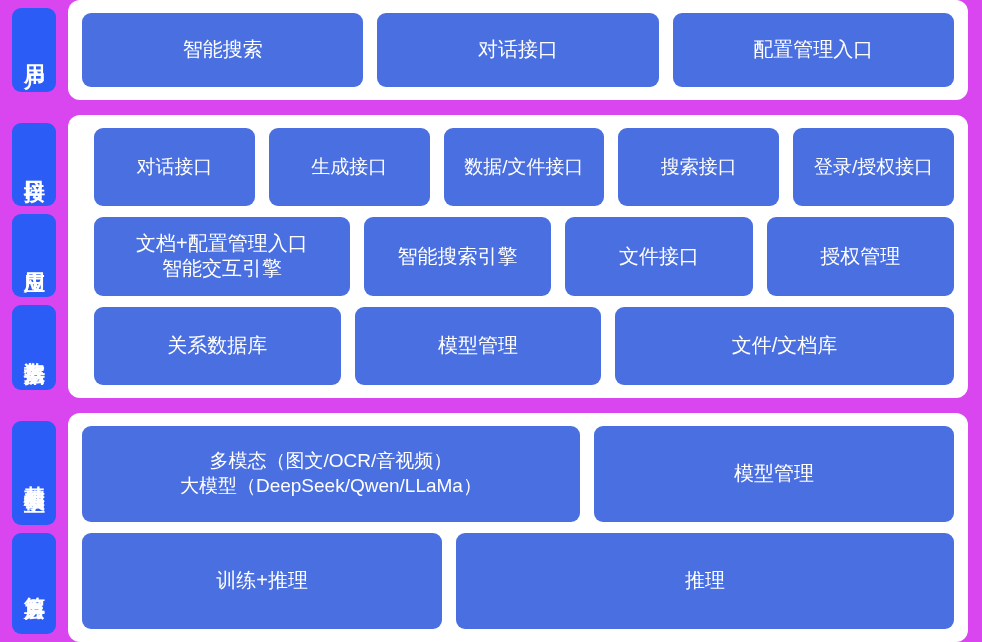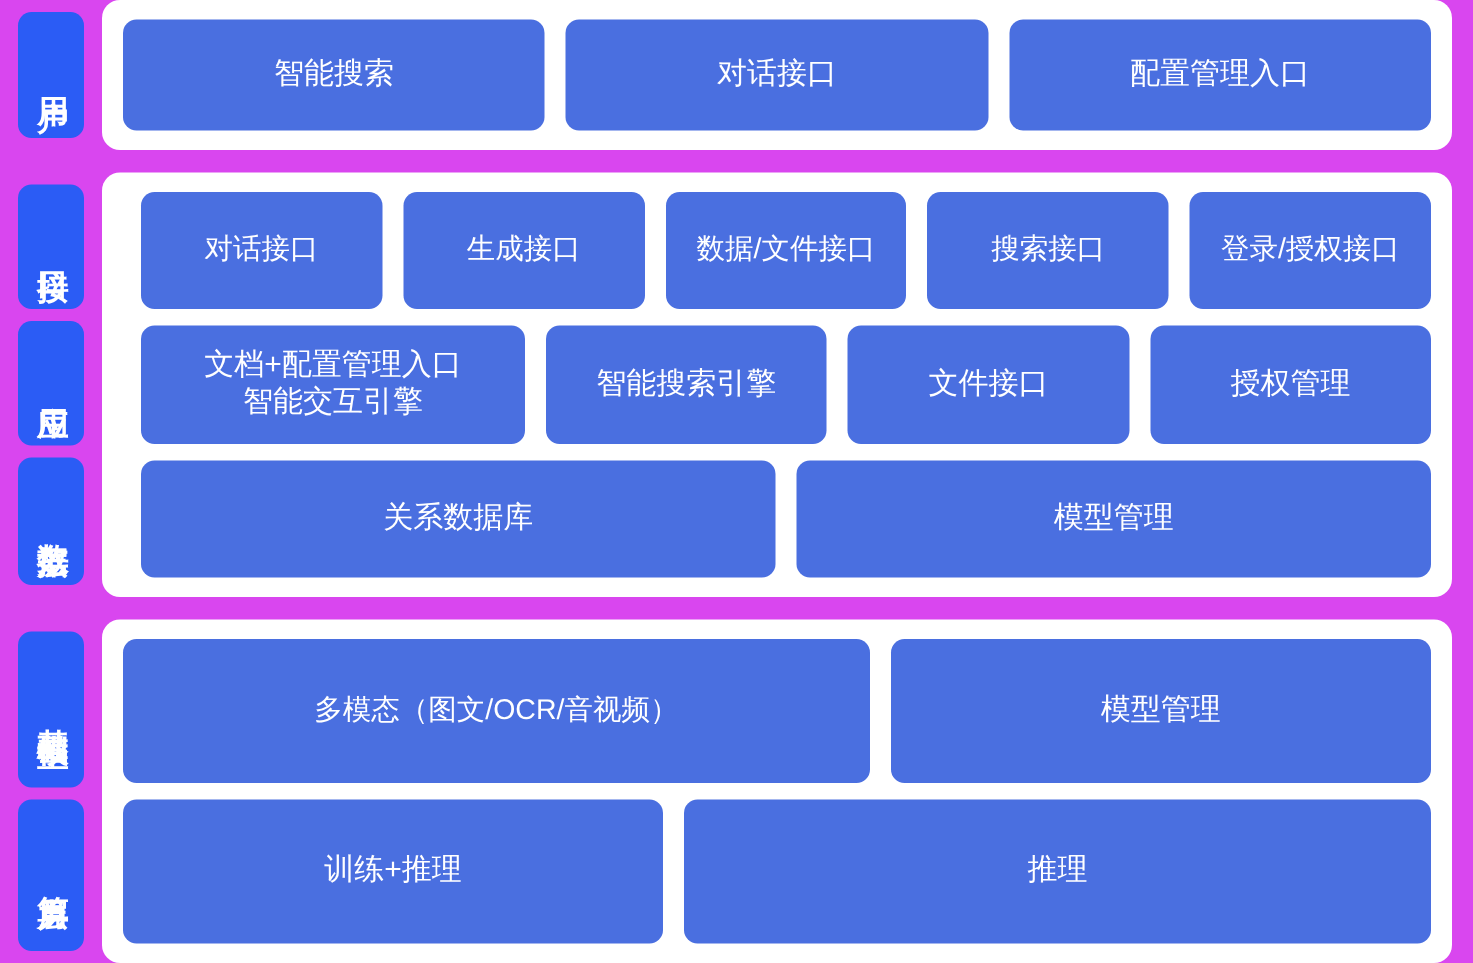--- a/index.html
+++ b/index.html
@@ -184,35 +184,39 @@
         </div>
       </div>
 
       <div class="row row-data">
         <div class="box">
           <span class="l1">关系数据库</span>
         </div>
         <div class="box">
           <span class="l1">模型管理</span>
         </div>
+        <div class="box w-wide">
+          <span class="l1">文件/文档库</span>
+        </div>
       </div>
 
     </div>
   </div>
 
   <div class="band band-base">
     <div class="rail">
       <div class="tag">基础模型</div>
       <div class="tag">算力层</div>
     </div>
     <div class="panel">
 
       <div class="row row-model">
         <div class="box box-multimodal w-wide">
           <span class="l1">多模态（图文/OCR/音视频）</span>
+          <span class="l2">大模型（DeepSeek/Qwen/LLaMa）</span>
         </div>
         <div class="box">
           <span class="l1">模型管理</span>
         </div>
       </div>
 
       <div class="row row-compute">
         <div class="box">
           <span class="l1">训练+推理</span>
         </div>

